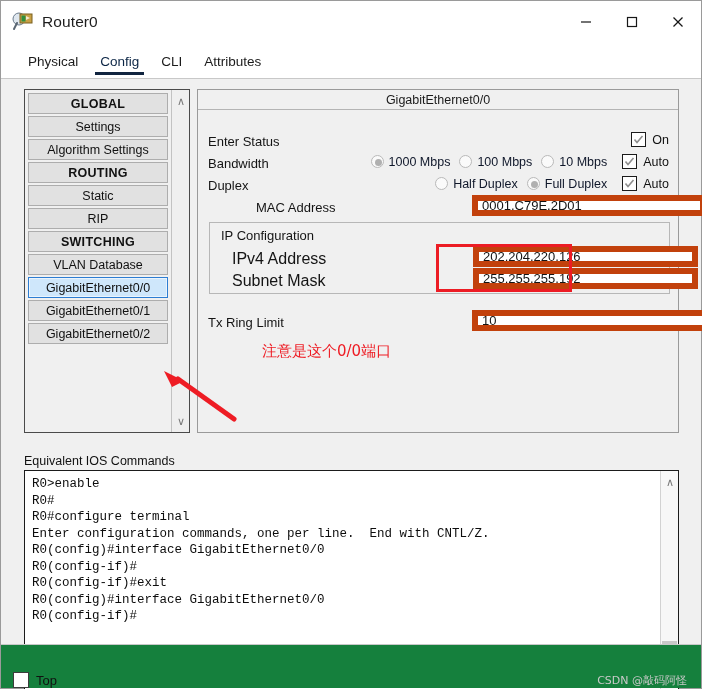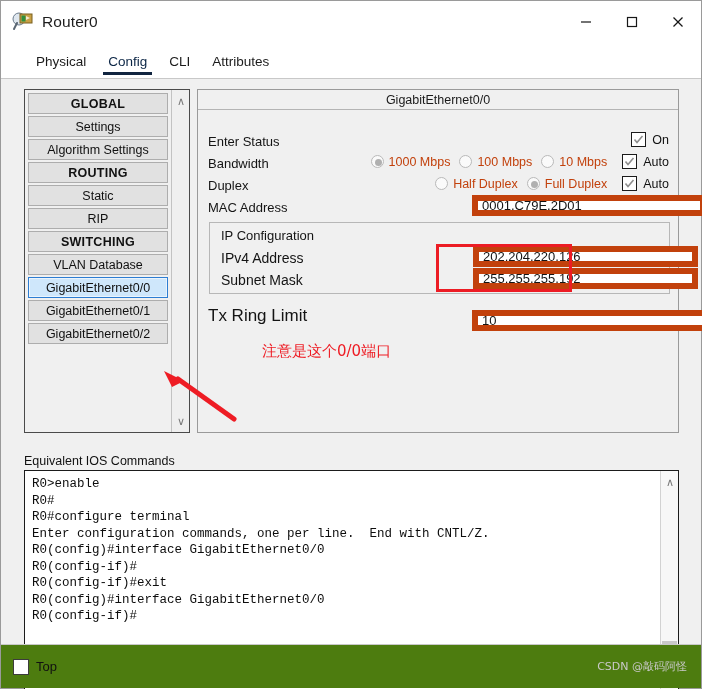--- a/index.html
+++ b/index.html
@@ -43,21 +43,21 @@
     color: #171717;
   }
 
   
   .tabstrip {
     position: absolute; left: 0; top: 41px;
     width: 700px; height: 37px;
     background: #ffffff;
     border-bottom: 1px solid #c8c8c8;
     display: flex; align-items: flex-end;
-    padding-left: 24px;
+    padding-left: 16px;
   }
   .tab {
     position: relative;
     font-size: 13.5px; color: #1b1b1b;
     padding: 0 11px 9px 11px;
     cursor: default;
   }
   .tab.active { color: #0b2545; }
   .tab.active::after {
     content: ""; position: absolute;
@@ -133,21 +133,21 @@
   }
   .cfg-body { position: relative; height: 322px; }
 
   .row-label {
     position: absolute; left: 10px;
     font-size: 13px; color: #141414;
   }
   .r-portstatus { top: 24px; }
   .r-bandwidth  { top: 46px; }
   .r-duplex     { top: 68px; }
-  .r-mac        { top: 90px; }
+  .r-mac        { top: 90px; margin-left: 48px; }
 
   
   .cb {
     width: 15px; height: 15px;
     border: 1px solid #1b1b1b;
     background: #ffffff;
     display: inline-flex; align-items: center; justify-content: center;
     vertical-align: middle;
   }
   .cb.disabled-check svg { stroke: #8e8e8e; }
@@ -160,21 +160,21 @@
     display: inline-block; vertical-align: middle; position: relative;
   }
   .rb.sel::after {
     content: ""; position: absolute;
     left: 3px; top: 3px; width: 7px; height: 7px;
     border-radius: 50%; background: #b0b0b0;
   }
 
   .opt-grp { position: absolute; display: flex; align-items: center; }
   .opt { display: flex; align-items: center; margin-right: 9px; }
-  .opt span { font-size: 12.5px; color: #c2410c; margin-left: 5px; }
+  .opt span { font-size: 12.5px; color: #0f172a; margin-left: 5px; }
   .trail { display: flex; align-items: center; }
   .trail span { font-size: 12.5px; color: #111; margin-left: 6px; }
 
   .g-portstatus { top: 22px; right: 9px; }
   .g-bandwidth  { top: 44px; right: 9px; }
   .g-duplex     { top: 66px; right: 9px; }
 
   .txtfield {
     position: absolute;
     background: #ffffff;
@@ -190,35 +190,35 @@
   .ipgroup {
     position: absolute; left: 11px; top: 112px;
     width: 461px; height: 72px;
     border: 1px solid #b7b7b7;
     background: #f0f0f0;
   }
   .ipg-title {
     position: absolute; left: 11px; top: 5px;
     font-size: 13px; color: #141414;
   }
-  .ipg-lbl { position: absolute; left: 11px; font-size: 14px; color: #141414; }
+  .ipg-lbl { position: absolute; left: 22px; font-size: 16px; color: #141414; }
   .l-ipv4 { top: 27px; }
   .l-mask { top: 49px; }
   .f-ipv4 { left: 228px; top: 23px; width: 225px; height: 21px; }
   .f-mask { left: 228px; top: 45px; width: 225px; height: 21px; }
 
   .redbox {
     position: absolute;
     left: 226px; top: 21px;
     width: 136px; height: 48px;
     border: 3px solid #ec1c24;
     pointer-events: none;
   }
 
-  .l-tx { position: absolute; left: 10px; top: 196px; font-size: 17px; color: #141414; }
+  .l-tx { position: absolute; left: 10px; top: 205px; font-size: 13px; color: #141414; }
   .f-tx { left: 239px; top: 200px; width: 258px; height: 21px; }
 
   .zh-note {
     position: absolute; left: 37px; top: 232px;
     font-size: 15px; color: #ee1c24;
     font-family: "DejaVu Sans", sans-serif;
     white-space: nowrap;
     margin-left: 27px;
   }
 
@@ -262,23 +262,23 @@
     top: 170px; height: 26px;
     background: #c8c8c8;
   }
   .ios-sb .sb-arrow.up { top: 2px; }
   .ios-sb .sb-arrow.down { bottom: 2px; }
 
   
   .bottombar {
     position: absolute; left: 0; bottom: 0;
     width: 700px; height: 44px;
-    background: #4d7c0f;
+    background: #15803d;
     border-top: 1px solid #c8c8c8;
-    display: flex; align-items: center;
+    display: flex; align-items: flex-end;
   }
   .top-chk {
     display: flex; align-items: center;
     margin-left: 12px;
   }
   .top-chk .cb { width: 16px; height: 16px; }
   .top-chk .lbl { font-size: 13px; color: #111; margin-left: 7px; }
   .watermark {
     margin-left: auto; margin-right: 14px;
     font-size: 11px; color: #c9c9c9;

